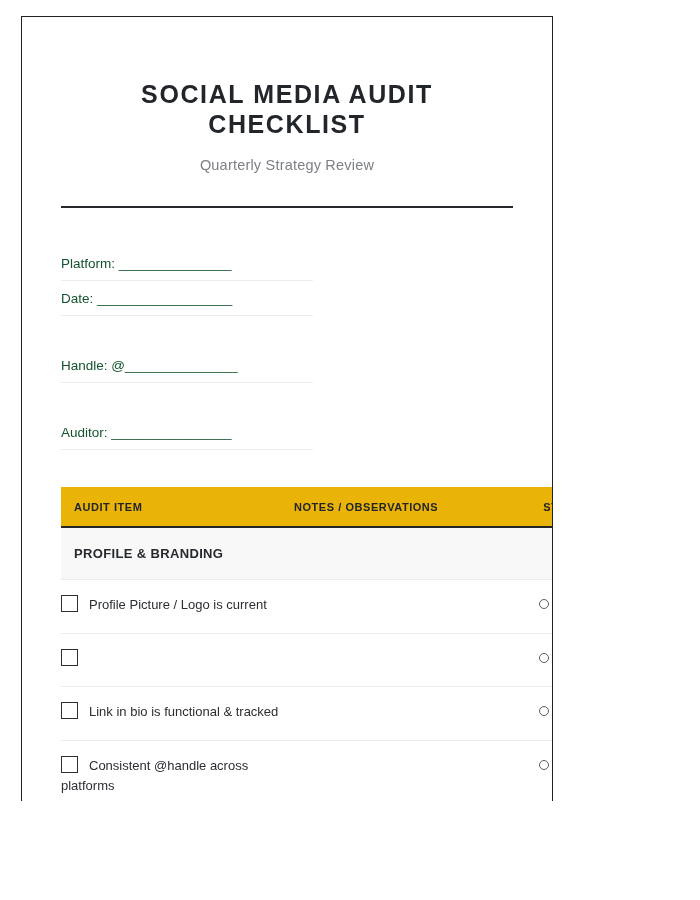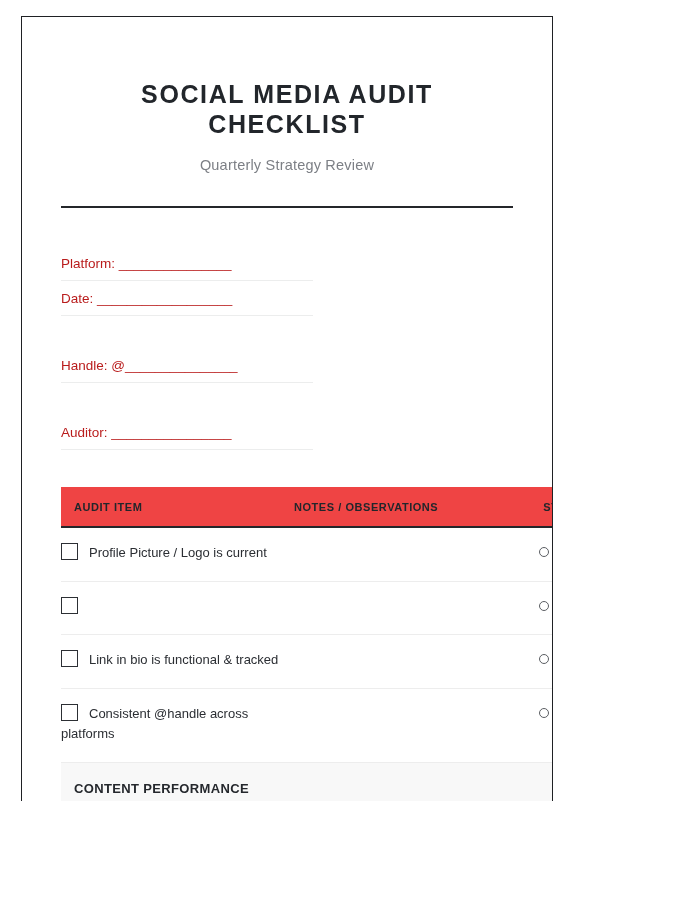--- a/index.html
+++ b/index.html
@@ -64,35 +64,35 @@
     flex-wrap: wrap;
     column-gap: 17px;
     row-gap: 0;
   }
   .meta-field {
     width: 252px;
     box-sizing: border-box;
     border-bottom: 1px solid #eceded;
     padding: 10px 0 9px 0;
     font-size: 13.5px;
-    color: #b91c1c;
+    color: #14532d;
     white-space: nowrap;
     overflow: hidden;
   }
   .meta-field.spacer-row { margin-top: 32px; }
 
   
   .audit-table {
     margin-top: 37px;
     width: 100%;
     border-collapse: collapse;
     table-layout: fixed;
   }
   .audit-table th {
-    background: #ef4444;
+    background: #eab308;
     border-bottom: 2.5px solid #24262a;
     font-size: 11px;
     font-weight: bold;
     letter-spacing: 0.55px;
     color: #22262b;
     padding: 14px 0 13px 0;
     vertical-align: middle;
   }
   th.col-item { text-align: left; padding-left: 13px; width: 220px; }
   th.col-notes { text-align: left; width: 190px; }
@@ -160,20 +160,23 @@
 
     <table class="audit-table">
       <thead>
         <tr>
           <th class="col-item">AUDIT ITEM</th>
           <th class="col-notes">NOTES / OBSERVATIONS</th>
           <th class="col-status">STATUS</th>
         </tr>
       </thead>
       <tbody id="table-body">
+          <tr class="section-row">
+            <td colspan="3">PROFILE &amp; BRANDING</td>
+          </tr>
           <tr class="item-row">
             <td class="cell-item"><span class="checkbox-box"></span><span>Profile Picture / Logo is current</span></td>
             <td class="cell-notes"></td>
             <td class="cell-status"><span class="status-circle"></span></td>
           </tr>
           <tr class="item-row">
             <td class="cell-item"><span class="checkbox-box"></span></td>
             <td class="cell-notes"></td>
             <td class="cell-status"><span class="status-circle"></span></td>
           </tr>

